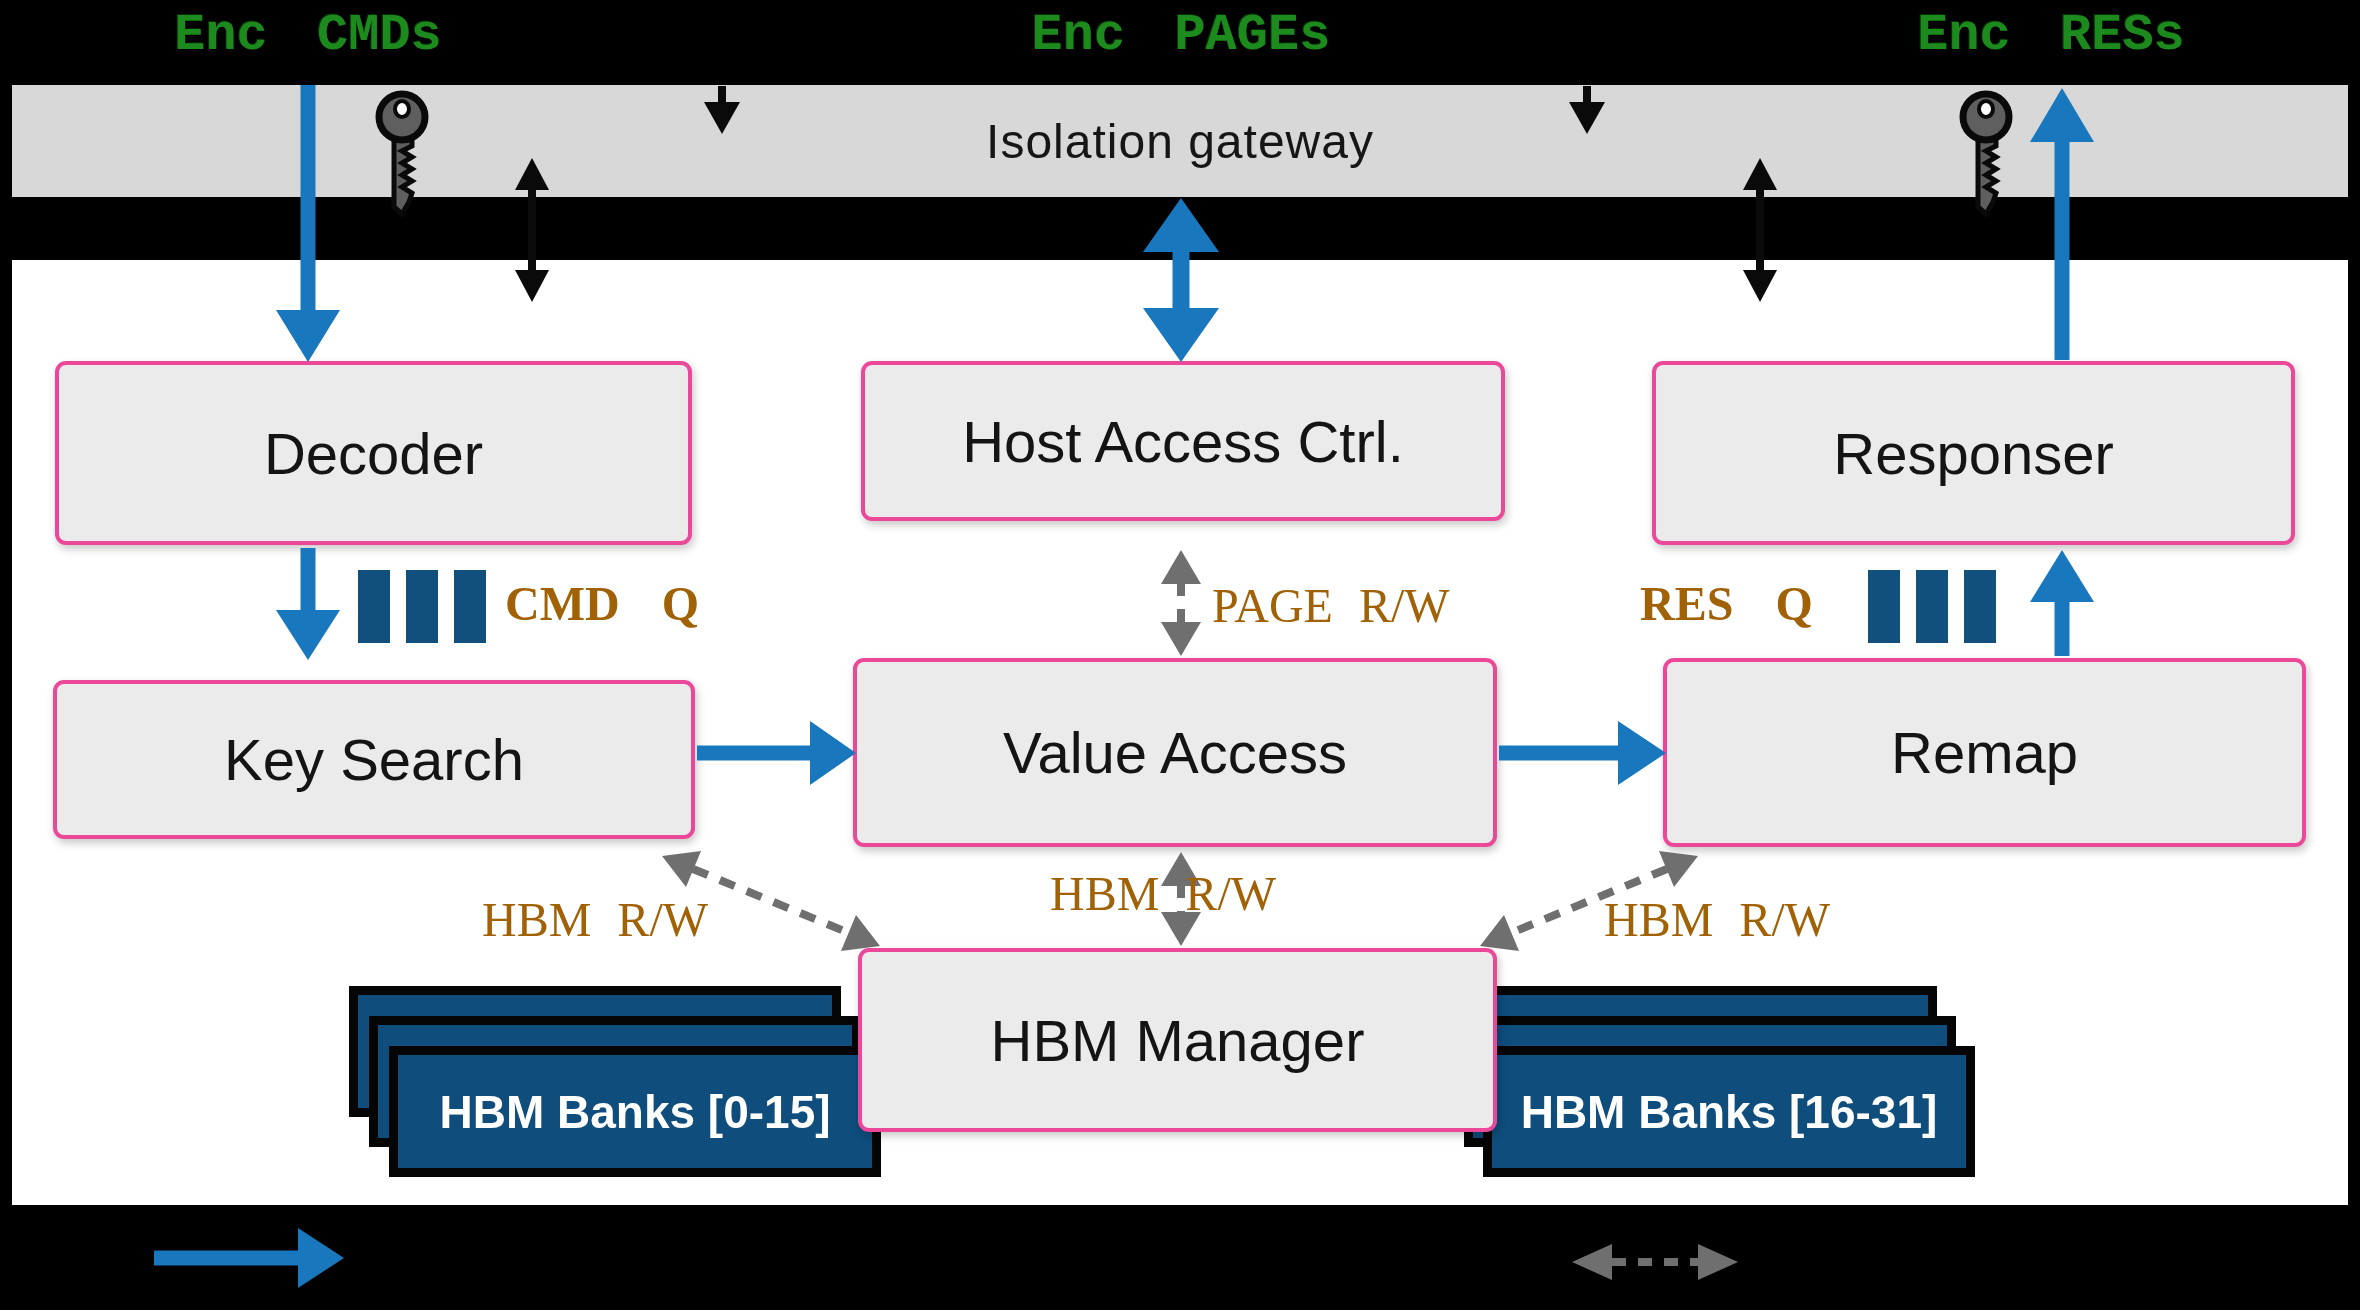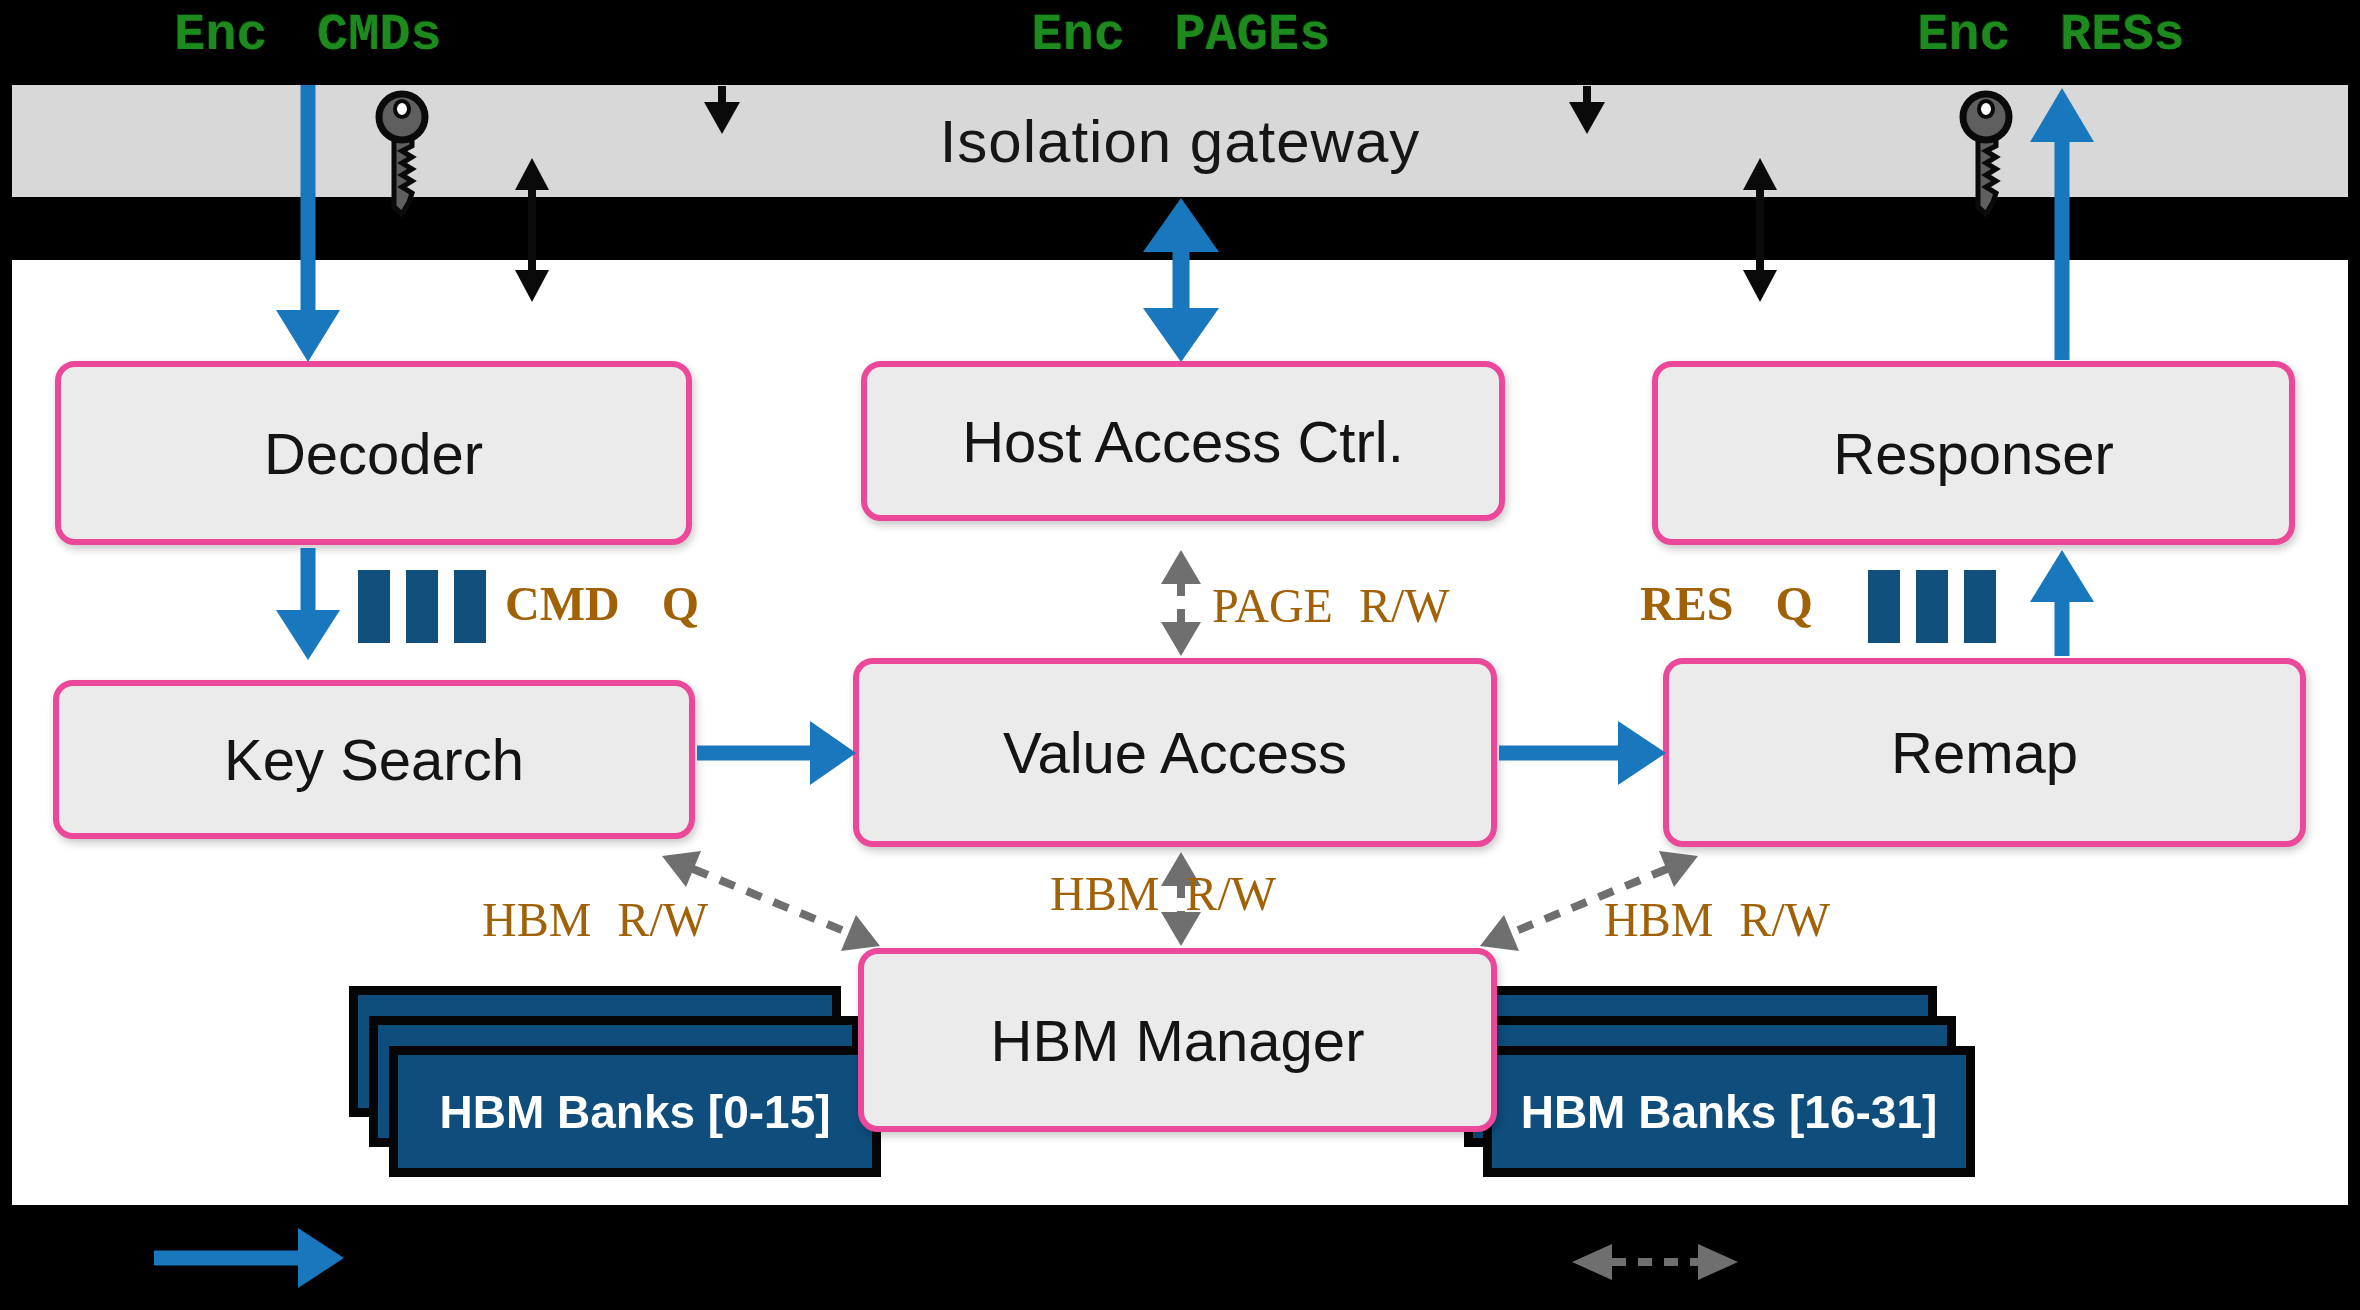--- a/index.html
+++ b/index.html
@@ -1,30 +1,30 @@
 <!DOCTYPE html>
 <html><head>
 <meta charset="utf-8">
 <style>
   html,body{margin:0;padding:0;background:#000;}
   .canvas{position:relative;width:2360px;height:1310px;background:#000;overflow:hidden;
           font-family:"Liberation Sans",sans-serif;}
   
   .gateway{position:absolute;left:12px;top:85px;width:2336px;height:112px;background:#d8d8d8;
            display:flex;align-items:center;justify-content:center;z-index:2;}
-  .gateway-label{font-size:60px;color:#161616;letter-spacing:1px;}
+  .gateway-label{font-size:48px;color:#161616;letter-spacing:1px;}
   
   .enc-label{position:absolute;top:6px;transform:translateX(-50%);z-index:3;
              font-family:"Liberation Mono",monospace;font-weight:bold;font-size:52px;
              color:#1d8a1d;word-spacing:18px;
              text-shadow:3px 3px 3px rgba(0,0,0,.9), -1px -1px 0 #053005;}
   
   .panel{position:absolute;left:12px;top:260px;width:2336px;height:945px;background:#ffffff;z-index:1;}
   
-  .box{position:absolute;background:#ebebeb;border:6px solid #ec4899;border-radius:20px;
+  .box{position:absolute;background:#ebebeb;border:4px solid #ec4899;border-radius:11px;
        display:flex;align-items:center;justify-content:center;box-sizing:border-box;
        z-index:4;box-shadow:2px 4px 8px rgba(0,0,0,.22);}
   .box-label{font-size:58px;color:#141414;}
   
   .queue{position:absolute;display:flex;gap:16px;z-index:6;}
   .queue .bar{width:32px;height:73px;background:#11507c;}
   
   .mono-label{position:absolute;z-index:10;font-family:Liberation Serif, serif;
               font-size:48px;color:#a16207;white-space:pre;word-spacing:14px;}
   .mono-bold{font-weight:bold;word-spacing:30px;}

